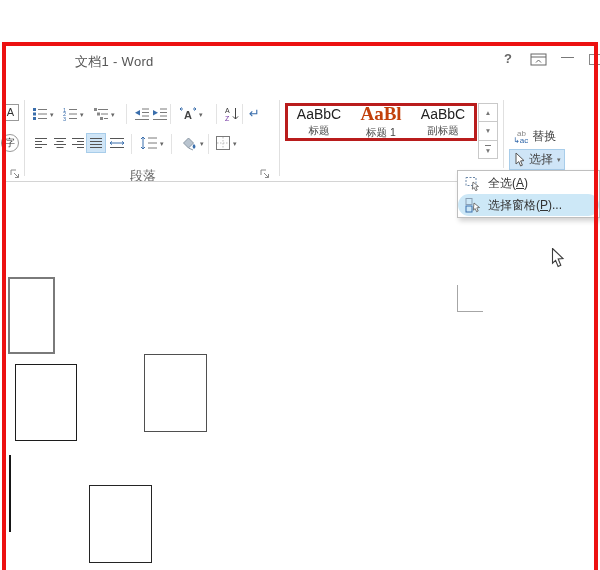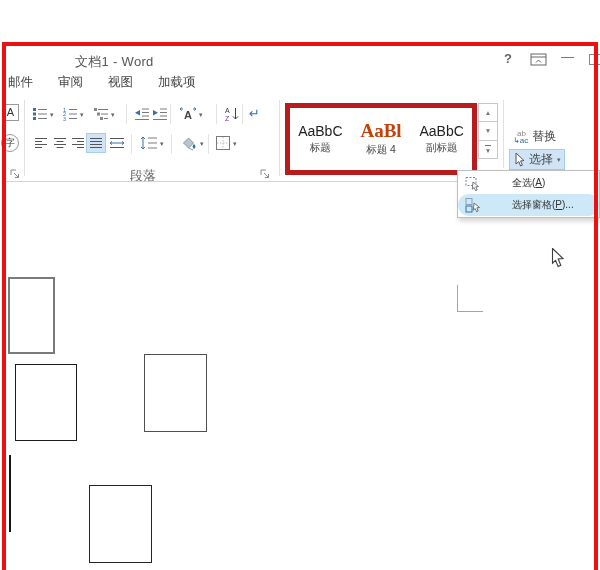--- a/index.html
+++ b/index.html
@@ -38,21 +38,21 @@
 
   .rbtn { position:absolute; display:flex; align-items:center; gap:2px; height:20px;
     padding:1px 2px; border:1px solid transparent; }
   .rbtn.selected { background:#cfe5f7; border-color:#a8cdea; }
   .dd { font-size:7px; color:#666; line-height:1; }
 
   .grp-label { top:127px; font-size:13px; color:#666; text-align:center; }
   .launcher { width:11px; height:11px; }
 
   
-  .gallery { top:63px; left:285px; width:192px; height:72px; border:5px solid #b91c1c;
+  .gallery { top:63px; left:285px; width:192px; height:38px; border:3px solid #b91c1c;
     display:flex; }
   .gal-item { width:64px; display:flex; flex-direction:column; align-items:center;
     justify-content:center; gap:3px; }
   .gal-prev { font-size:14px; color:#222; line-height:1; }
   .gal-prev.h1 { font-family:"Liberation Serif","DejaVu Serif",serif; font-weight:bold;
     font-size:19px; color:#c2410c; }
   .gal-name { font-size:10.5px; color:#444; }
   .gal-scroll { top:63px; left:478px; width:20px; height:56px; display:flex;
     flex-direction:column; }
   .gs-btn { flex:1; border:1px solid #c9c9c9; border-top:none; background:#fff;
@@ -64,22 +64,22 @@
   .edit-btn { position:absolute; left:509px; display:flex; align-items:center; gap:4px;
     height:21px; font-size:12px; color:#444; padding:0 3px; border:1px solid transparent; }
   .edit-btn.selected { background:#cfe5f7; border-color:#a8cdea; }
   .replace-icon { display:flex; flex-direction:column; line-height:7px; font-size:8px; }
   .replace-icon .top { color:#888; padding-left:4px; }
   .replace-icon .bot { color:#2f66a8; }
 
   
   .menu { top:130px; left:457px; width:143px; background:#fff; border:1px solid #bfbfbf;
     box-shadow:2px 3px 5px rgba(0,0,0,.18); z-index:30; padding:1px 0; }
-  .menu-item { height:22px; display:flex; align-items:center; font-size:10px; color:#333;
-    white-space:nowrap;gap:24px; }
+  .menu-item { height:22px; display:flex; align-items:center; font-size:12px; color:#333;
+    white-space:nowrap; }
   .menu-item.highlighted { background:#cde8f7;border-radius:11px; }
   .mi-icon { width:30px; display:flex; justify-content:center; flex:none; }
   .u { text-decoration:underline; }
 
   
   #shapes-layer { position:absolute; inset:0; z-index:5; }
   .shape { position:absolute; background:transparent; }
 
   .cursor { top:208px; left:551px; z-index:40; }
 </style>
@@ -93,26 +93,20 @@
   <div class="abs ribbon-opts">
     <svg width="18" height="14">
       <rect x="1" y="1" width="15" height="11" fill="none" stroke="#666"></rect>
       <line x1="1" y1="4" x2="16" y2="4" stroke="#666"></line>
       <path d="M6 9.5 l2.5-2.5 2.5 2.5" fill="none" stroke="#666"></path>
     </svg>
   </div>
   <div class="abs minimize">—</div>
   <div class="abs restore-stub"></div>
 
-  <div class="abs tabs">
-    <span class="tab">邮件</span>
-    <span class="tab">审阅</span>
-    <span class="tab">视图</span>
-    <span class="tab">加载项</span>
-  </div>
 
   <div class="abs charborder-icon">A</div>
   <div class="abs enclose-icon">字</div>
   <div class="abs" style="top:126px;left:10px">
     <svg class="launcher" viewBox="0 0 11 11" width="11" height="11">
       <path d="M1 1 H6 M1 1 V6" stroke="#8a8a8a" fill="none"></path>
       <path d="M4 4 L8.5 8.5 M8.5 8.5 V5 M8.5 8.5 H5" stroke="#8a8a8a" fill="none"></path>
     </svg>
   </div>
   <div class="abs vsep" style="left:24px;top:60px;height:76px"></div>
@@ -294,21 +288,21 @@
   </div>
   <div class="abs vsep" style="left:279px;top:60px;height:76px"></div>
 
   <div class="abs gallery">
     <div class="gal-item">
       <span class="gal-prev">AaBbC</span>
       <span class="gal-name">标题</span>
     </div>
     <div class="gal-item">
       <span class="gal-prev h1">AaBl</span>
-      <span class="gal-name">标题 4</span>
+      <span class="gal-name">标题 1</span>
     </div>
     <div class="gal-item">
       <span class="gal-prev">AaBbC</span>
       <span class="gal-name">副标题</span>
     </div>
   </div>
   <div class="abs gal-scroll">
     <div class="gs-btn">
         <span>▲</span>
       </div>

